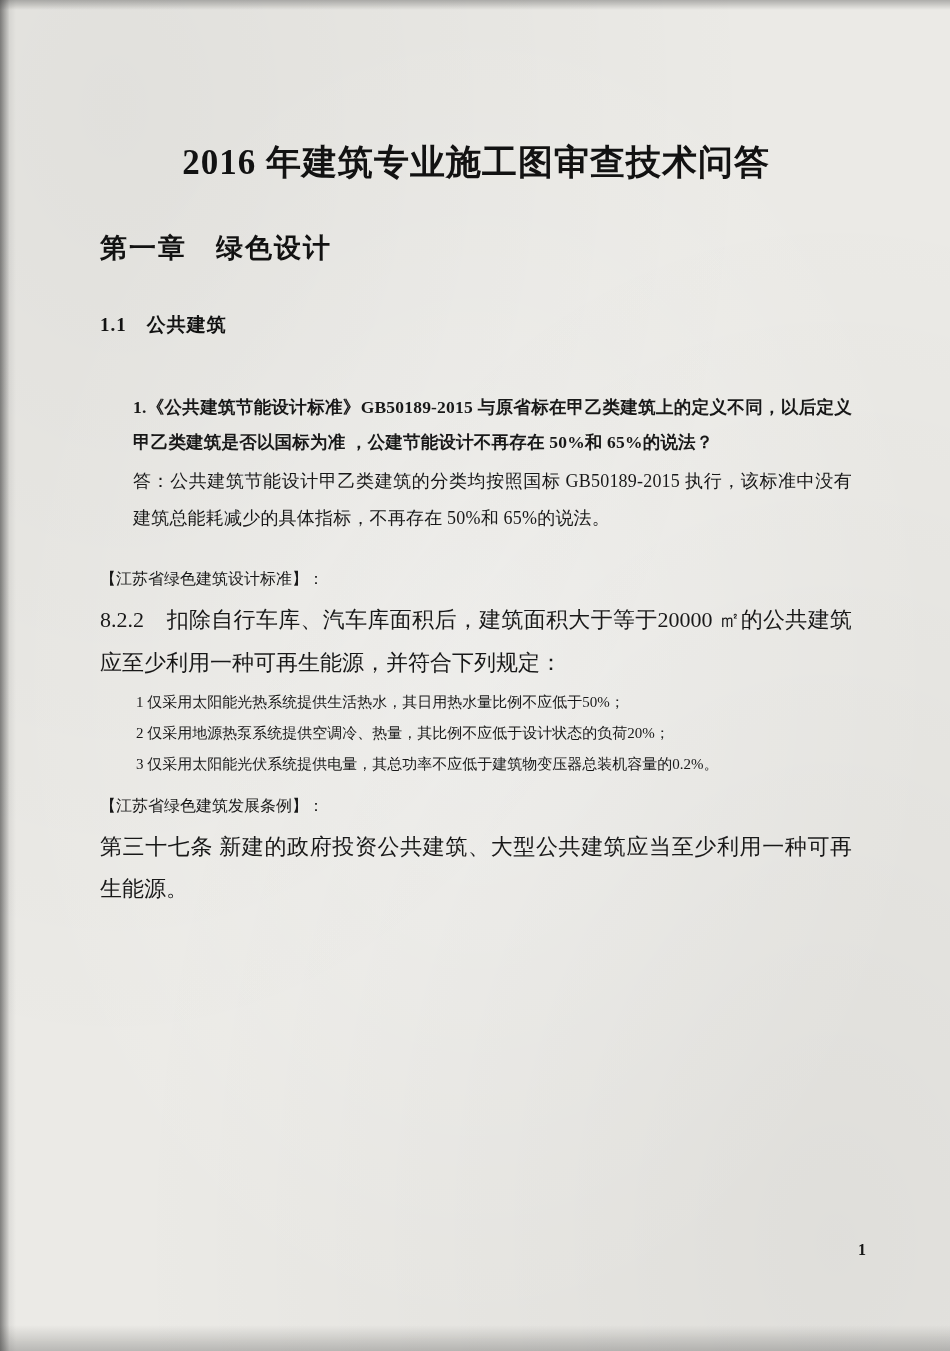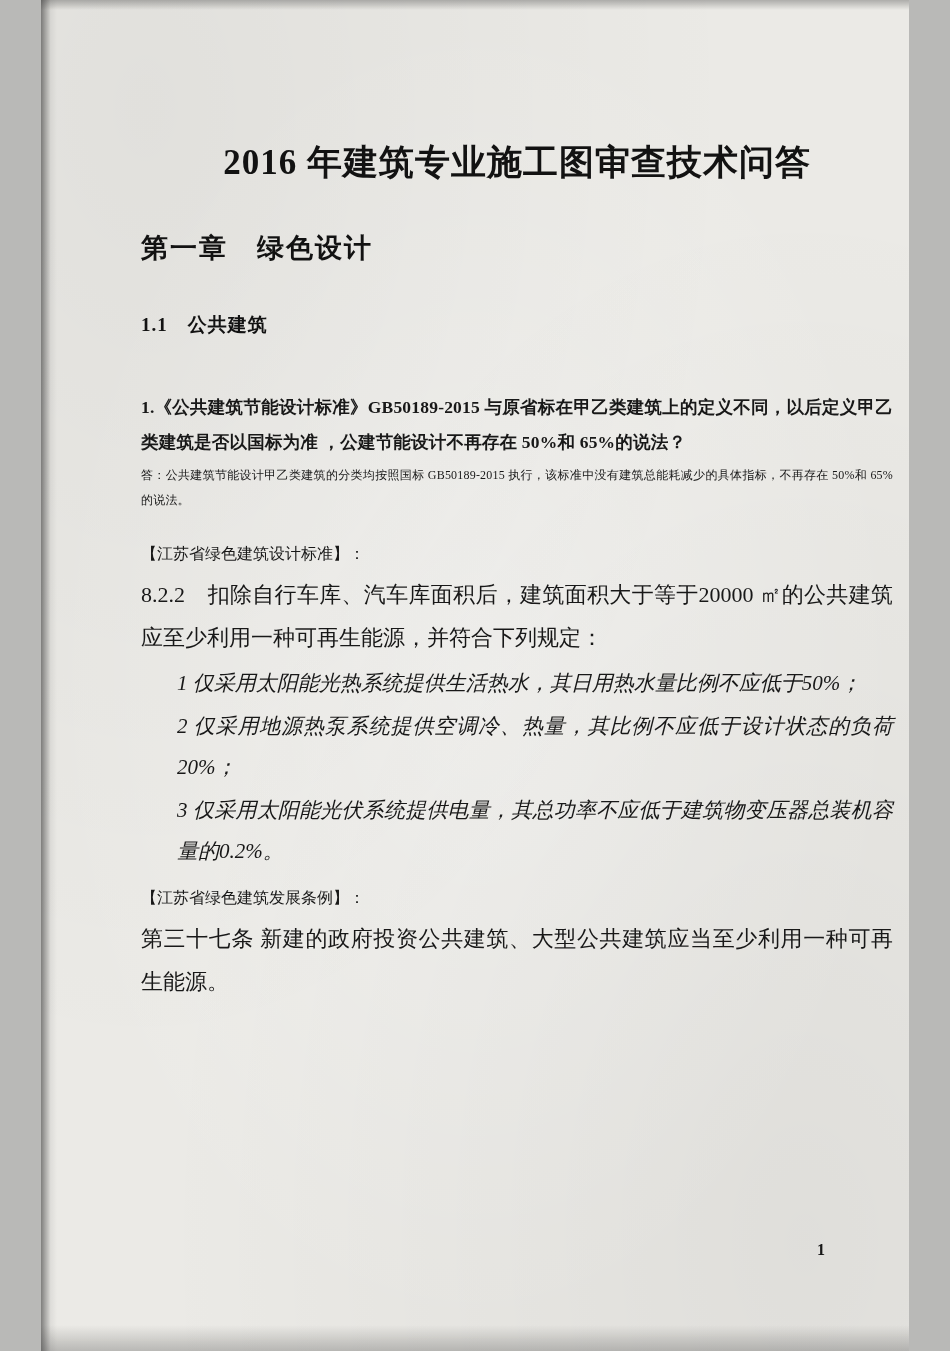--- a/index.html
+++ b/index.html
@@ -2,21 +2,21 @@
 <html lang="zh"><head>
 <meta charset="utf-8">
 <style>
   html, body {
     margin: 0;
     padding: 0;
     background: #b9b9b7;
   }
   .page {
     position: relative;
-    width: 868px;
+    width: 950px;
     height: 1351px;
     margin: 0 auto;
     background: #e9e8e4;
     overflow: hidden;
     font-family: "Liberation Serif", "DejaVu Serif", serif;
     color: #1a1a1a;
     
     background-image:
       radial-gradient(ellipse at 12% 8%, rgba(0,0,0,0.045), rgba(0,0,0,0) 55%),
       radial-gradient(ellipse at 88% 92%, rgba(0,0,0,0.05), rgba(0,0,0,0) 60%),
@@ -69,54 +69,54 @@
   .section-title {
     text-align: left;
     font-size: 19px;
     font-weight: 700;
     letter-spacing: 1px;
     margin: 0 0 52px 0;
     color: #141414;
   }
   .qa-block {
     margin-bottom: 26px;
+    margin-left: 33px;
   }
   .q-text {
     font-size: 17.5px;
     font-weight: 700;
     line-height: 2.05;
     text-align: justify;
     margin: 0 0 2px 0;
     letter-spacing: 0.2px;
   }
   .a-text {
-    font-size: 12px;
+    font-size: 18px;
     line-height: 2.05;
     text-align: justify;
     margin: 0;
     letter-spacing: 0.2px;
   }
   .bracket-line {
     font-size: 16px;
     line-height: 2.0;
     margin: 10px 0 4px 0;
   }
   .clause {
     font-size: 22px;
     line-height: 1.95;
     text-align: justify;
     margin: 0 0 3px 0;
   }
   .clause-indent {
-    font-size: 21px;
+    font-size: 15px;
     line-height: 1.95;
     text-align: justify;
     margin: 0 0 2px 0;
     padding-left: 36px;
-    font-style: italic;
   }
   .page-number {
     position: absolute;
     right: 84px;
     bottom: 92px;
     font-size: 16px;
     font-weight: 700;
     color: #1a1a1a;
   }
   .fade {

